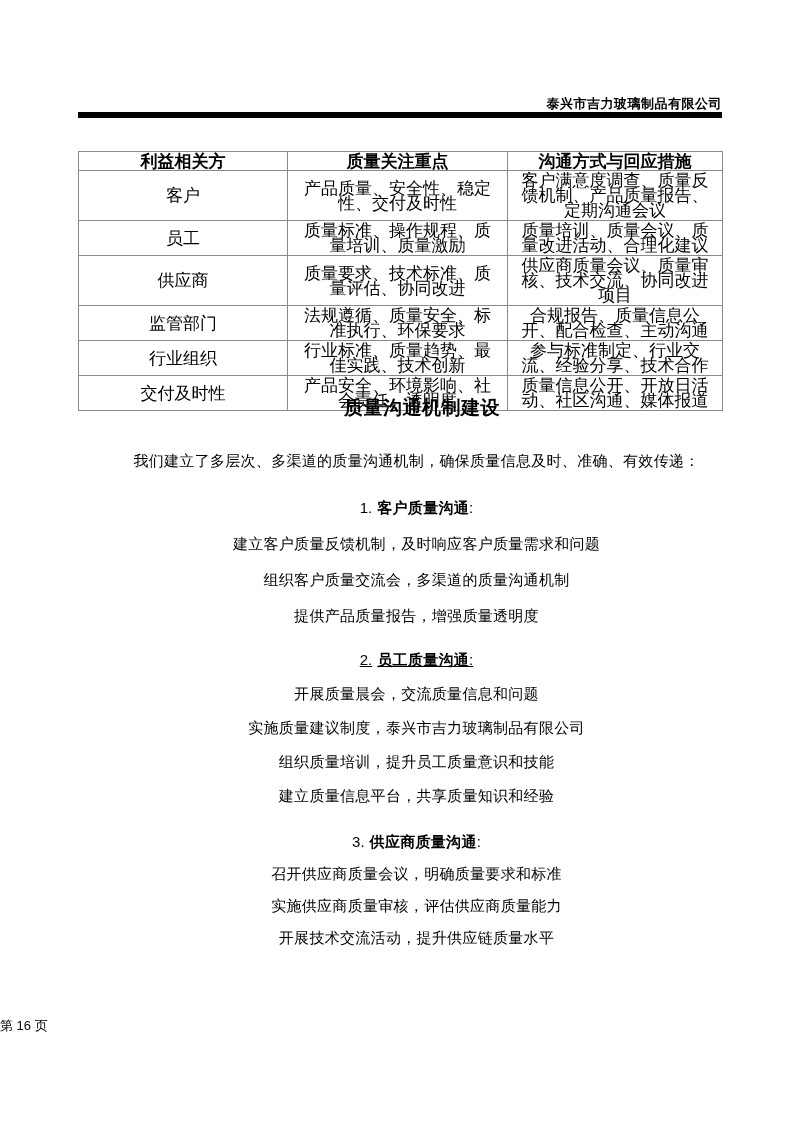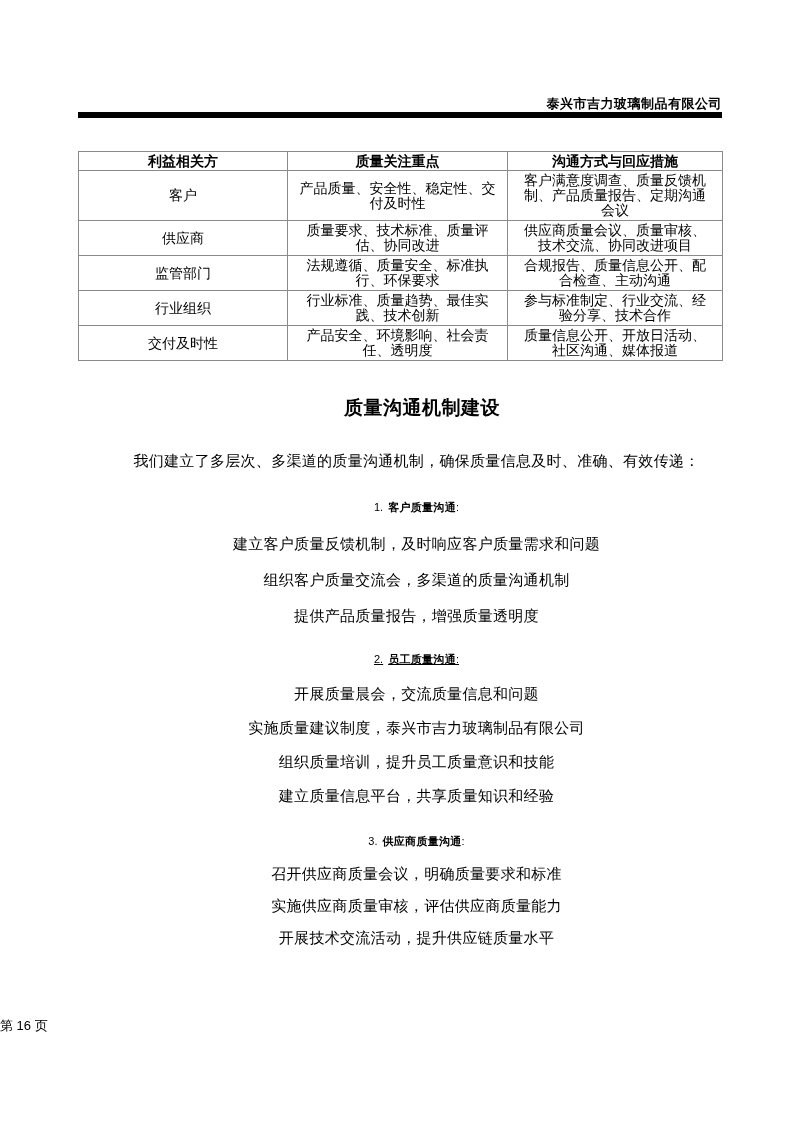--- a/index.html
+++ b/index.html
@@ -28,21 +28,21 @@
     border-top: 4px solid #000;
     border-bottom: 2px solid #000;
   }
 
   
   table.stakeholder-table {
     position: absolute; top: 151px; left: 78px;
     width: 644px;
     border-collapse: collapse;
     table-layout: fixed;
-    font-size: 14px;
+    font-size: 17px;
   }
   .stakeholder-table th, .stakeholder-table td {
     border: 1px solid #8a8a8a;
     text-align: center;
     vertical-align: middle;
     padding: 2px 10px;
     line-height: 15px;
   }
   .stakeholder-table th {
     font-weight: bold;
@@ -64,21 +64,21 @@
     line-height: 23px;
     letter-spacing: 0.5px;
   }
   .intro-paragraph {
     margin: 31px 0 0 25px;
     font-size: 15px; line-height: 22px;
     letter-spacing: 0.3px;
   }
   .subsection-heading {
     margin: 25px 0 0 25px;
-    font-size: 11px; line-height: 21px;
+    font-size: 15px; line-height: 21px;
   }
   .subsection-heading .num { font-weight: normal; margin-right: 5px; }
   .subsection-heading .ttl { font-weight: bold; letter-spacing: 0.3px; }
   .subsection-heading .cln { font-weight: normal; }
   .item-paragraph {
     margin: 15px 0 0 25px;
     font-size: 15px; line-height: 21px;
     letter-spacing: 0.3px;
   }
   .sub2 .item-paragraph { margin-top: 13px; }
@@ -113,20 +113,25 @@
         <th>利益相关方</th>
         <th>质量关注重点</th>
         <th>沟通方式与回应措施</th>
       </tr>
     </thead>
     <tbody>
       <tr>
         <td>客户</td>
         <td>产品质量、安全性、稳定性、交付及时性</td>
         <td>客户满意度调查、质量反馈机制、产品质量报告、定期沟通会议</td>
+      </tr>
+      <tr>
+        <td>员工</td>
+        <td>质量标准、操作规程、质量培训、质量激励</td>
+        <td>质量培训、质量会议、质量改进活动、合理化建议</td>
       </tr>
       <tr>
         <td>供应商</td>
         <td>质量要求、技术标准、质量评估、协同改进</td>
         <td>供应商质量会议、质量审核、技术交流、协同改进项目</td>
       </tr>
       <tr>
         <td>监管部门</td>
         <td>法规遵循、质量安全、标准执行、环保要求</td>
         <td>合规报告、质量信息公开、配合检查、主动沟通</td>

